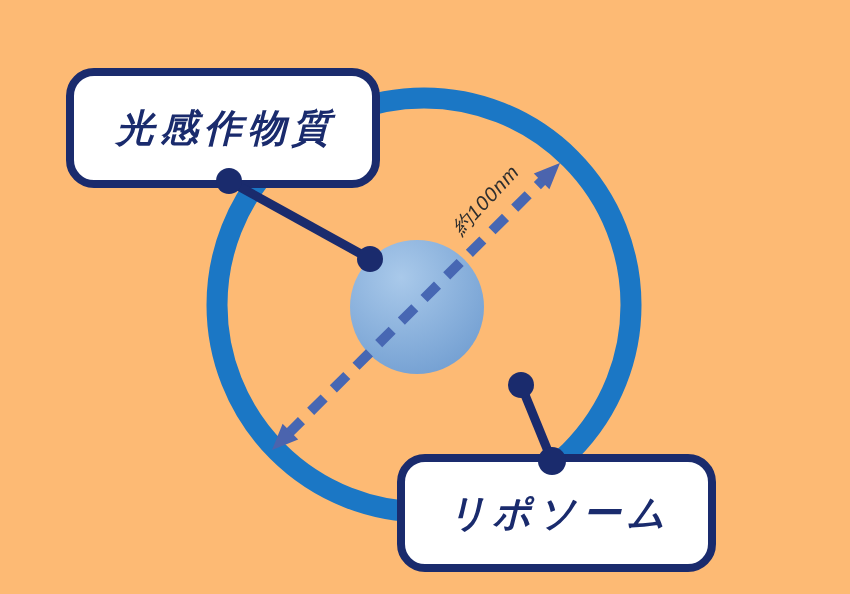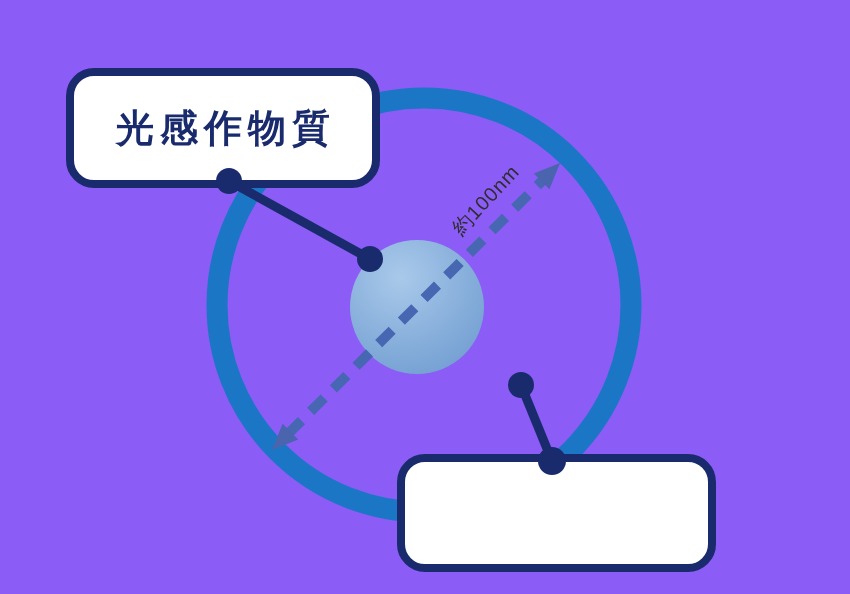--- a/index.html
+++ b/index.html
@@ -5,22 +5,23 @@
   html, body {
     margin: 0;
     padding: 0;
     background: #ffffff;
     font-family: "Liberation Sans", "DejaVu Sans", sans-serif;
   }
   .canvas {
     position: relative;
     width: 850px;
     height: 594px;
-    background: #8b5cf6;
+    background: #fdba74;
     overflow: hidden;
+    font-style: italic;
   }
   .canvas svg {
     position: absolute;
     left: 0;
     top: 0;
   }
   .callout-text {
     position: absolute;
     display: flex;
     align-items: center;
@@ -82,16 +83,17 @@
     <circle cx="229" cy="181" r="13" fill="#1a2b6d"></circle>
     <circle cx="370" cy="259" r="13" fill="#1a2b6d"></circle>
 
     <line x1="521" y1="385" x2="552" y2="461" stroke-width="9" stroke="#1a2b6d"></line>
     <circle cx="521" cy="385" r="13" fill="#1a2b6d"></circle>
     <circle cx="552" cy="461" r="14" fill="#1a2b6d"></circle>
   </svg>
 
   <div class="callout-text label-photosensitizer">光感作物質</div>
 
+  <div class="callout-text label-liposome">リポソーム</div>
 
   <div class="diameter-label">約100nm</div>
 
 </div>
 
 </body></html>

